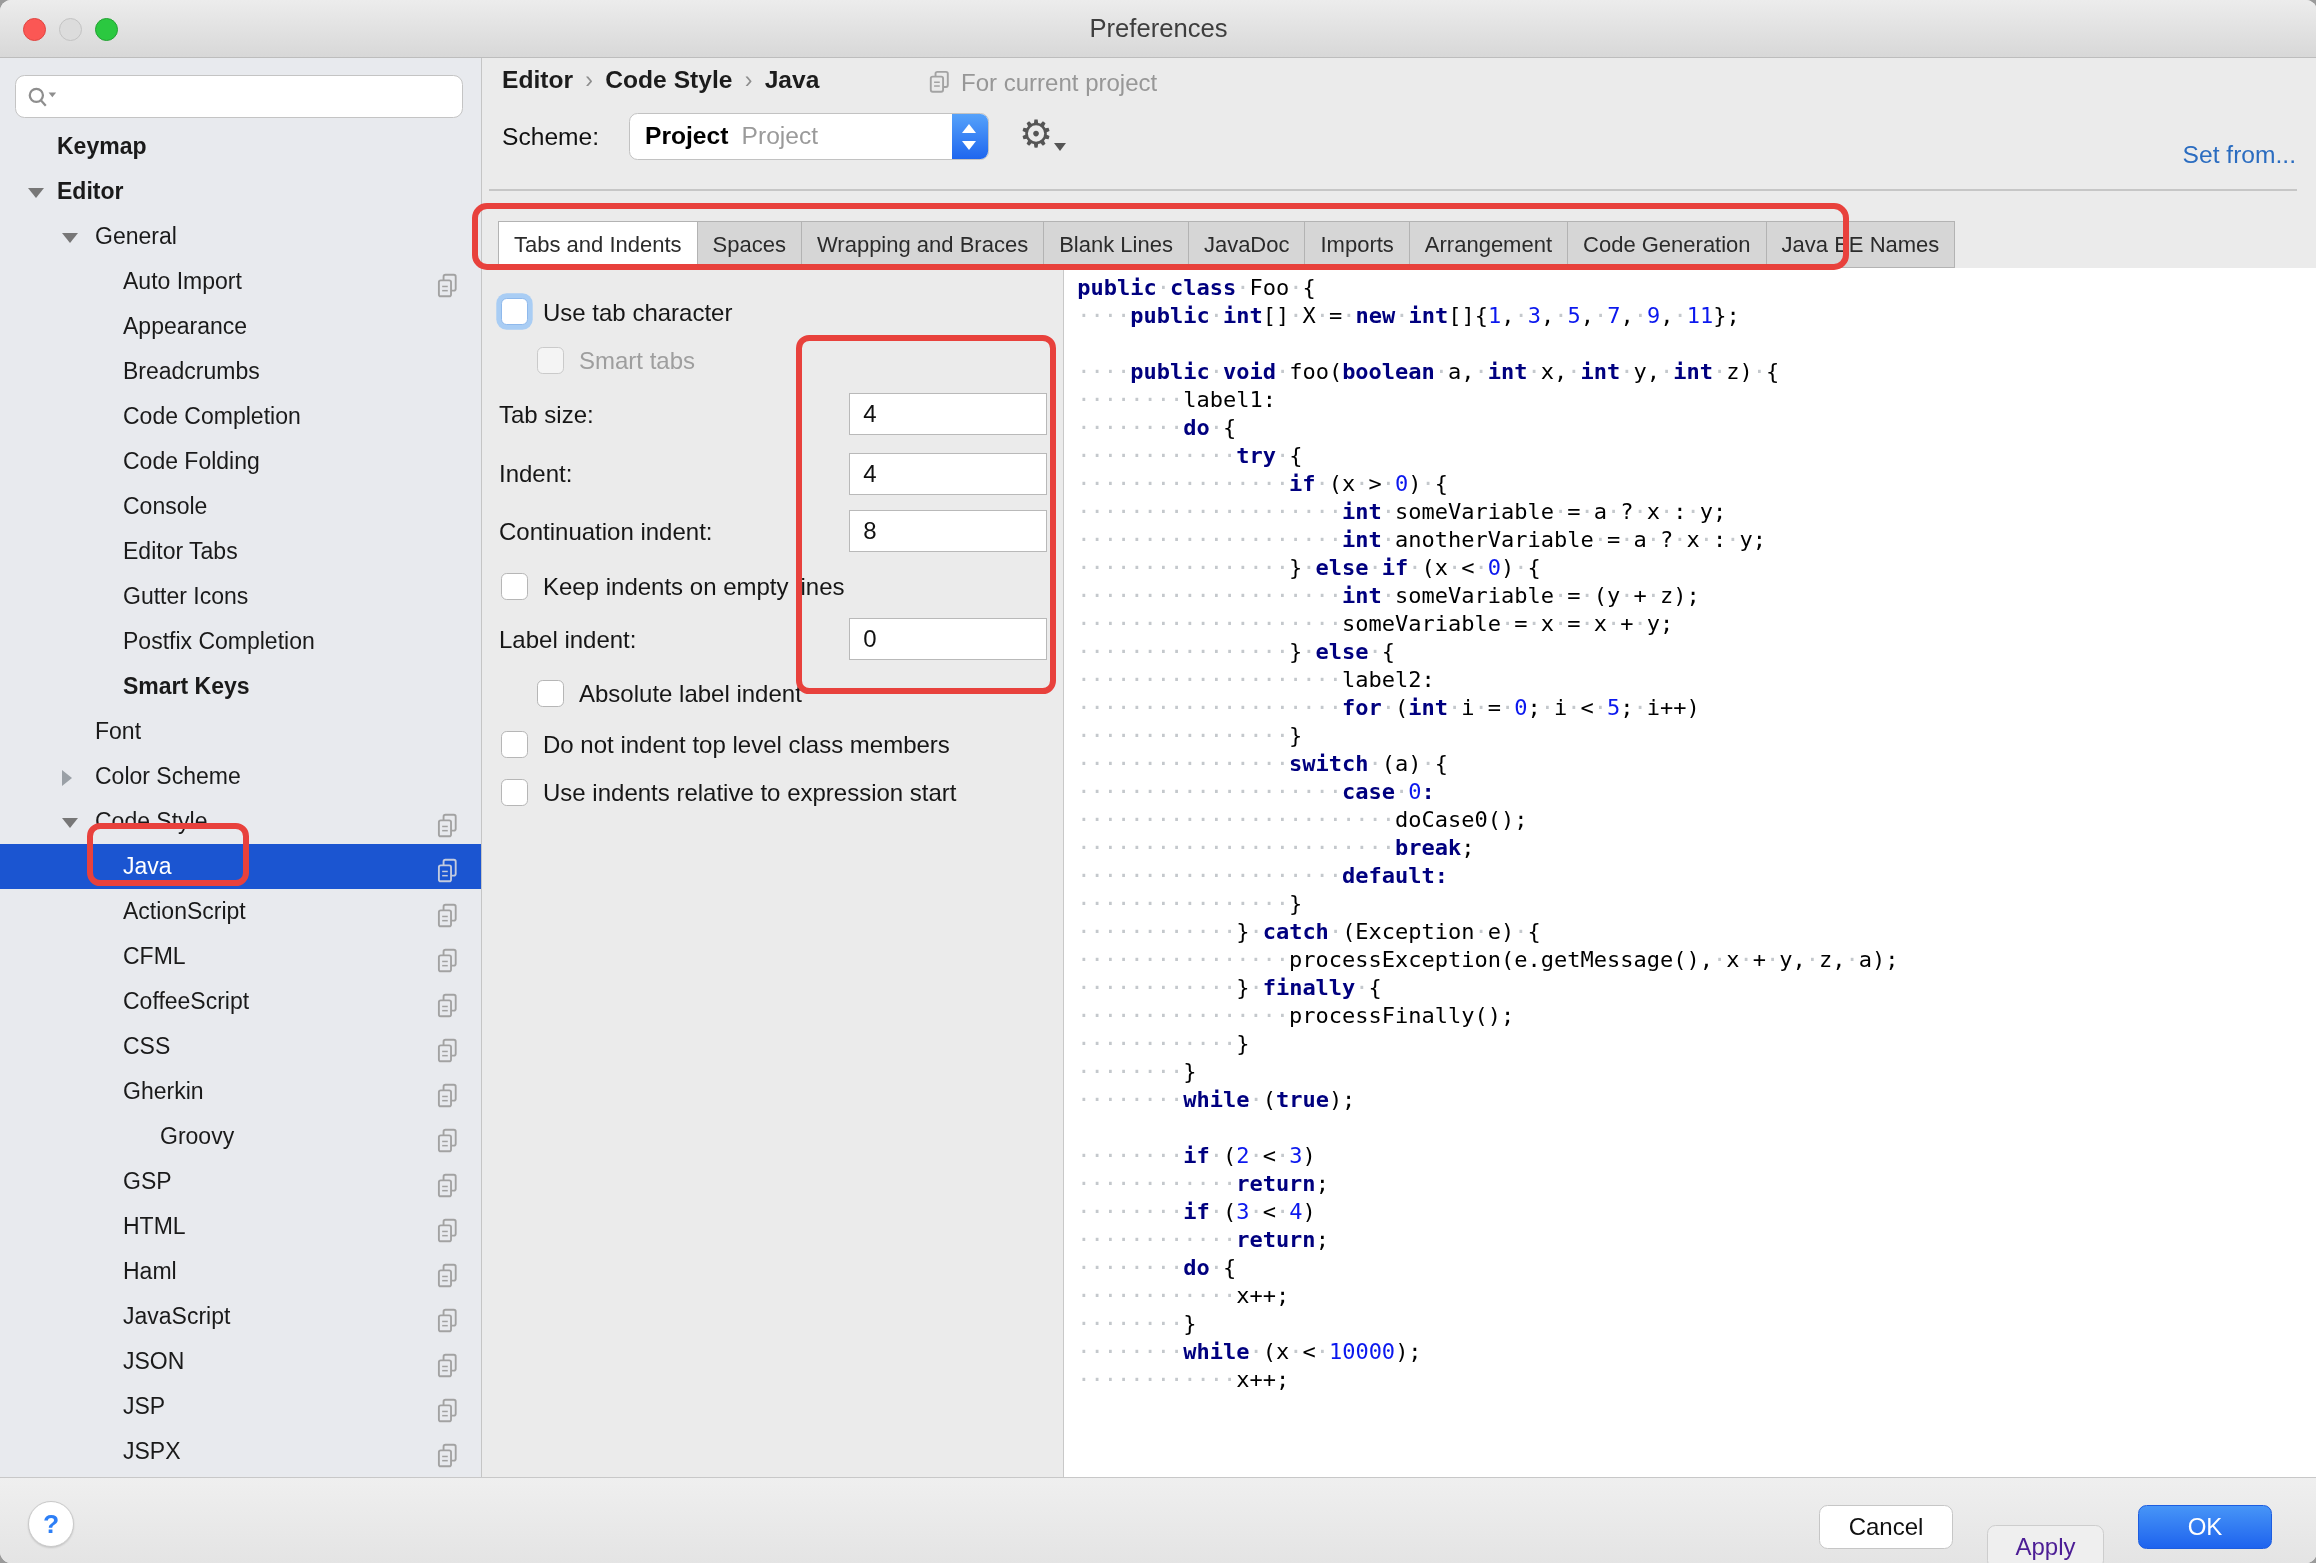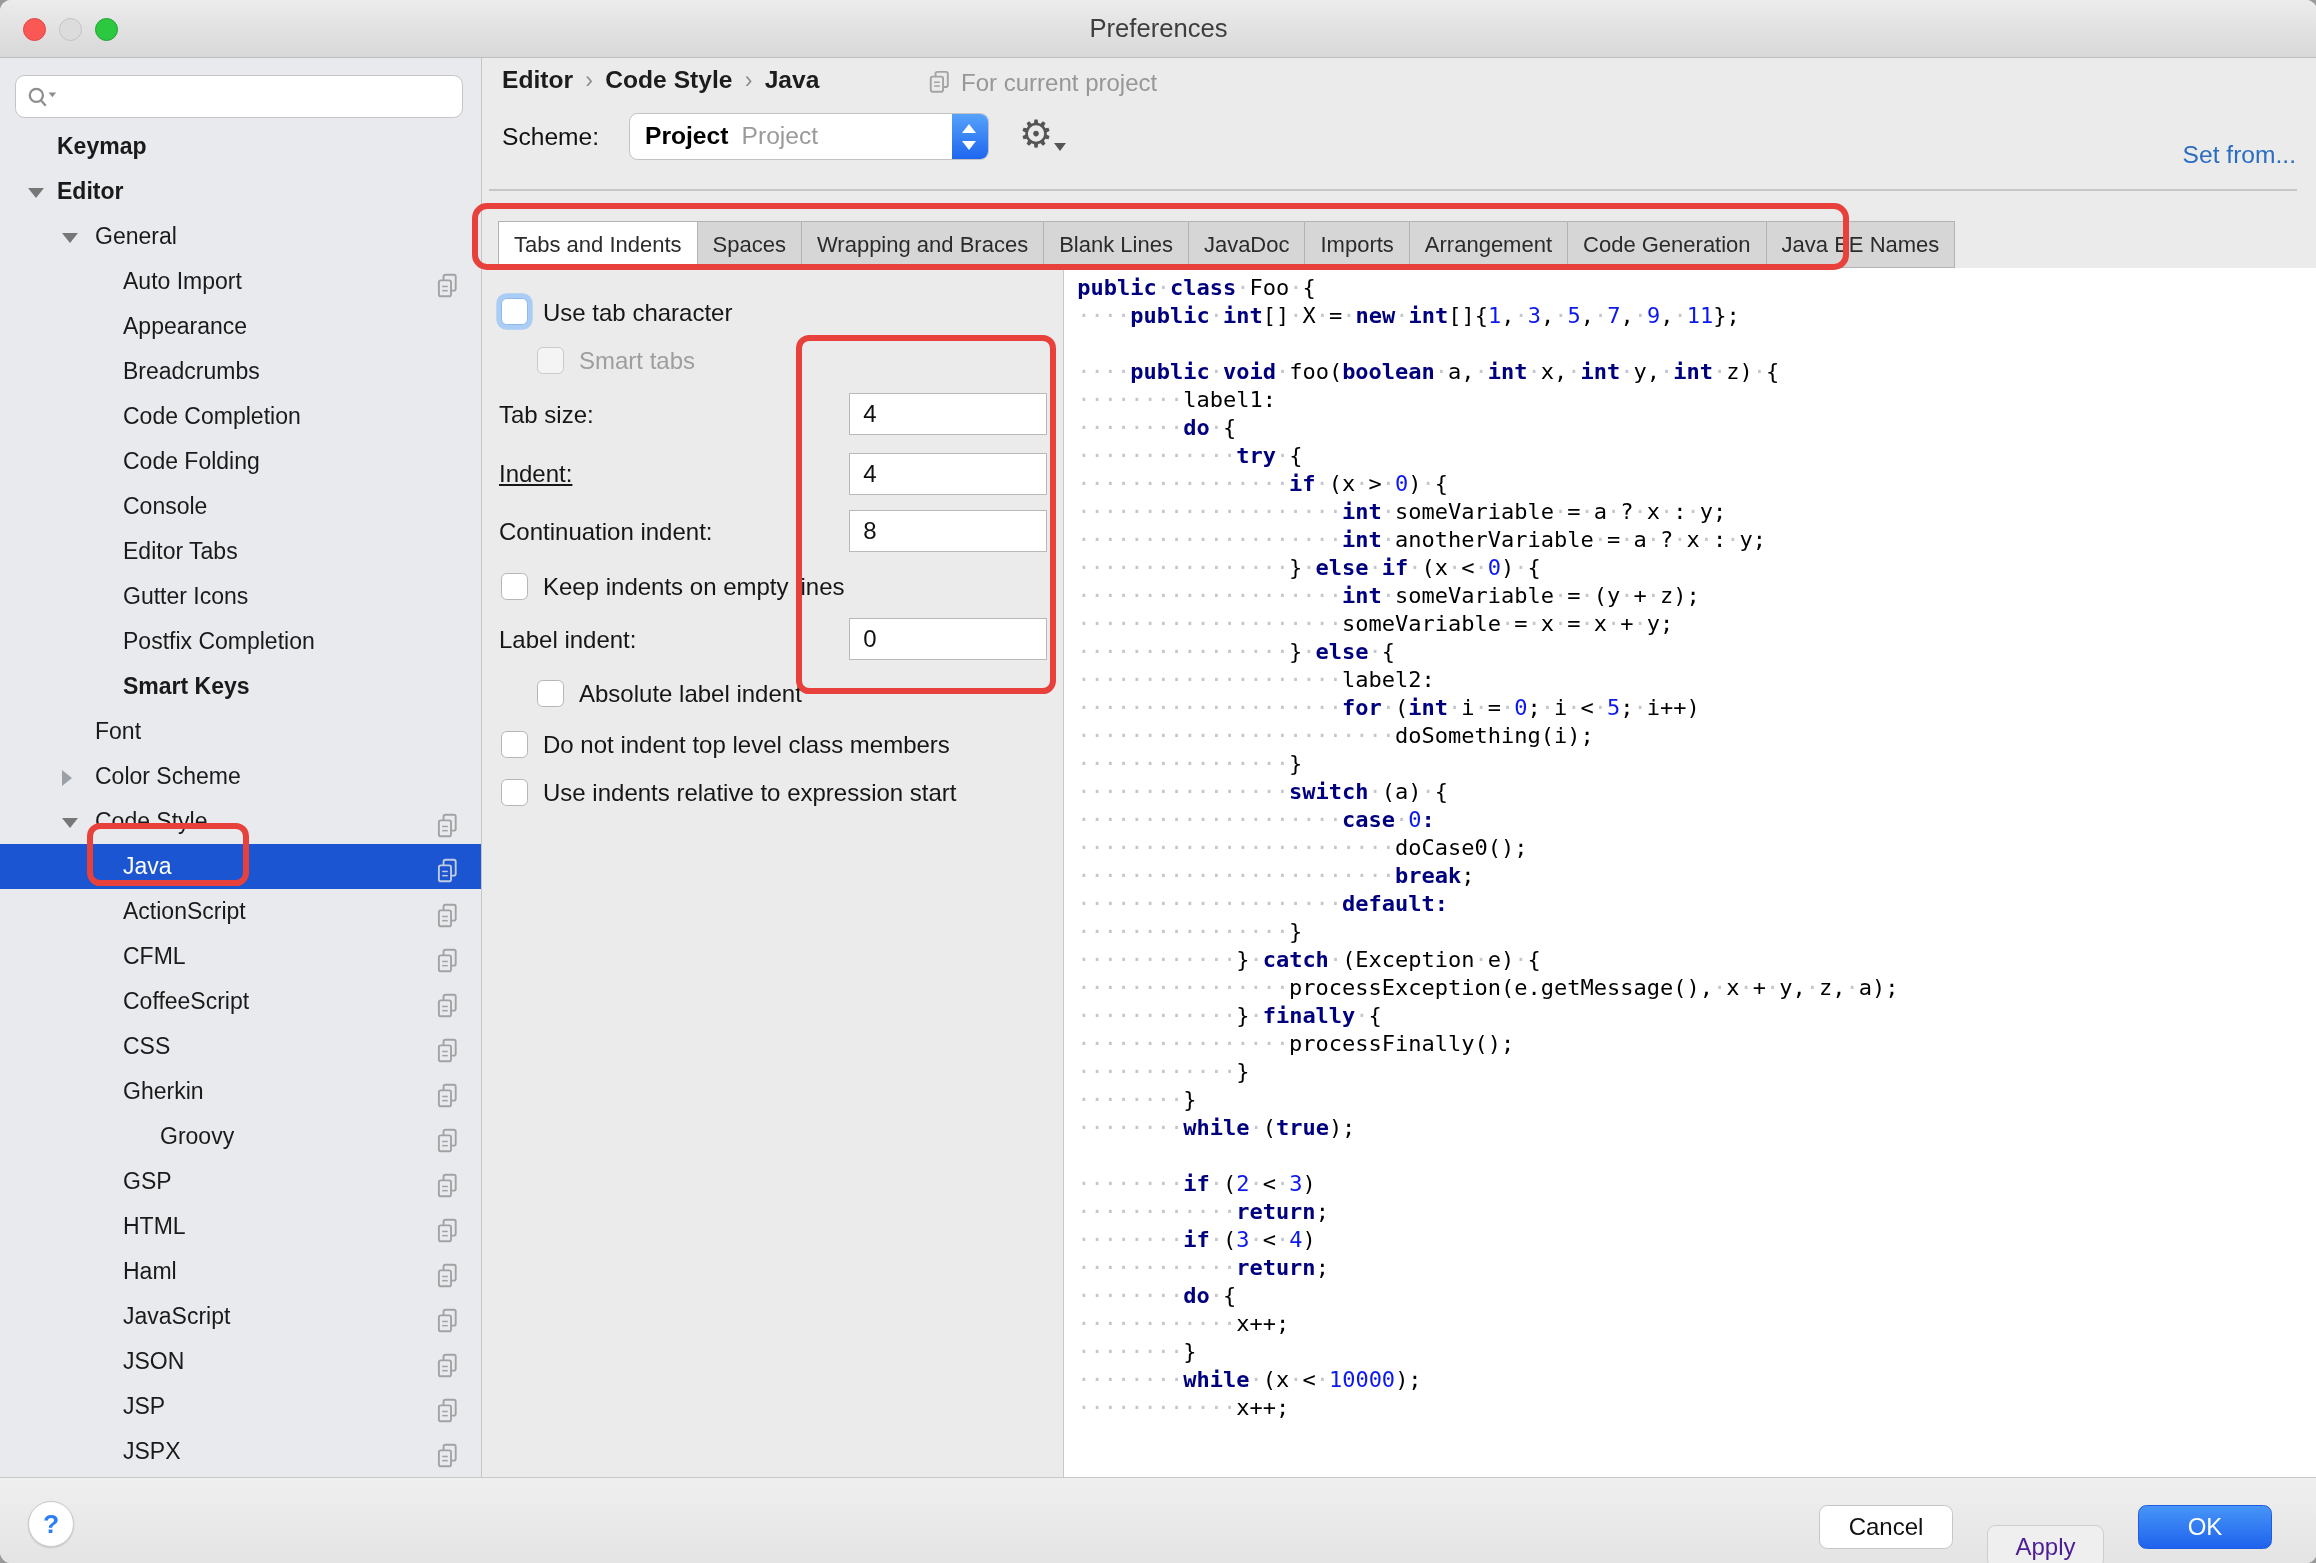--- a/index.html
+++ b/index.html
@@ -352,21 +352,21 @@
       </div>
   </div>
 
   <div class="settings" id="settings">
       <div class="cb focus" style="left: 19px; top: 30px;"></div>
       <div class="ctl-label" style="left: 61px; top: 24px;">Use tab character</div>
       <div class="cb dis" style="left: 55px; top: 79px;"></div>
       <div class="ctl-label dis" style="left: 97px; top: 72px;">Smart tabs</div>
       <div class="ctl-label" style="left: 17px; top: 126px;">Tab size:</div>
       <div class="field" style="top: 125px;">4</div>
-      <div class="ctl-label" style="left: 17px; top: 185px; text-decoration: underline;">Indent:</div>
+      <div class="ctl-label" style="left: 17px; top: 185px;">Indent:</div>
       <div class="field" style="top: 185px;">4</div>
       <div class="ctl-label" style="left: 17px; top: 243px;">Continuation indent:</div>
       <div class="field" style="top: 242px;">8</div>
       <div class="cb" style="left: 19px; top: 305px;"></div>
       <div class="ctl-label" style="left: 61px; top: 298px;">Keep indents on empty lines</div>
       <div class="ctl-label" style="left: 17px; top: 351px;">Label indent:</div>
       <div class="field" style="top: 350px;">0</div>
       <div class="cb" style="left: 55px; top: 412px;"></div>
       <div class="ctl-label" style="left: 97px; top: 405px;">Absolute label indent</div>
       <div class="cb" style="left: 19px; top: 463px;"></div>
@@ -385,21 +385,20 @@
       <div class="code-line"><span class="ws">············</span><span class="kw">try</span><span class="ws">·</span><span class="pl">{</span></div>
       <div class="code-line"><span class="ws">················</span><span class="kw">if</span><span class="ws">·</span><span class="pl">(x</span><span class="ws">·</span><span class="pl">&gt;</span><span class="ws">·</span><span class="num">0</span><span class="pl">)</span><span class="ws">·</span><span class="pl">{</span></div>
       <div class="code-line"><span class="ws">····················</span><span class="kw">int</span><span class="ws">·</span><span class="pl">someVariable</span><span class="ws">·</span><span class="pl">=</span><span class="ws">·</span><span class="pl">a</span><span class="ws">·</span><span class="pl">?</span><span class="ws">·</span><span class="pl">x</span><span class="ws">·</span><span class="pl">:</span><span class="ws">·</span><span class="pl">y;</span></div>
       <div class="code-line"><span class="ws">····················</span><span class="kw">int</span><span class="ws">·</span><span class="pl">anotherVariable</span><span class="ws">·</span><span class="pl">=</span><span class="ws">·</span><span class="pl">a</span><span class="ws">·</span><span class="pl">?</span><span class="ws">·</span><span class="pl">x</span><span class="ws">·</span><span class="pl">:</span><span class="ws">·</span><span class="pl">y;</span></div>
       <div class="code-line"><span class="ws">················</span><span class="pl">}</span><span class="ws">·</span><span class="kw">else</span><span class="ws">·</span><span class="kw">if</span><span class="ws">·</span><span class="pl">(x</span><span class="ws">·</span><span class="pl">&lt;</span><span class="ws">·</span><span class="num">0</span><span class="pl">)</span><span class="ws">·</span><span class="pl">{</span></div>
       <div class="code-line"><span class="ws">····················</span><span class="kw">int</span><span class="ws">·</span><span class="pl">someVariable</span><span class="ws">·</span><span class="pl">=</span><span class="ws">·</span><span class="pl">(y</span><span class="ws">·</span><span class="pl">+</span><span class="ws">·</span><span class="pl">z);</span></div>
       <div class="code-line"><span class="ws">····················</span><span class="pl">someVariable</span><span class="ws">·</span><span class="pl">=</span><span class="ws">·</span><span class="pl">x</span><span class="ws">·</span><span class="pl">=</span><span class="ws">·</span><span class="pl">x</span><span class="ws">·</span><span class="pl">+</span><span class="ws">·</span><span class="pl">y;</span></div>
       <div class="code-line"><span class="ws">················</span><span class="pl">}</span><span class="ws">·</span><span class="kw">else</span><span class="ws">·</span><span class="pl">{</span></div>
       <div class="code-line"><span class="ws">····················</span><span class="pl">label2:</span></div>
       <div class="code-line"><span class="ws">····················</span><span class="kw">for</span><span class="ws">·</span><span class="pl">(</span><span class="kw">int</span><span class="ws">·</span><span class="pl">i</span><span class="ws">·</span><span class="pl">=</span><span class="ws">·</span><span class="num">0</span><span class="pl">;</span><span class="ws">·</span><span class="pl">i</span><span class="ws">·</span><span class="pl">&lt;</span><span class="ws">·</span><span class="num">5</span><span class="pl">;</span><span class="ws">·</span><span class="pl">i++)</span></div>
-      <div class="code-line"><span class="ws">························</span><span class="pl">doSomething(i);</span></div>
       <div class="code-line"><span class="ws">················</span><span class="pl">}</span></div>
       <div class="code-line"><span class="ws">················</span><span class="kw">switch</span><span class="ws">·</span><span class="pl">(a)</span><span class="ws">·</span><span class="pl">{</span></div>
       <div class="code-line"><span class="ws">····················</span><span class="kw">case</span><span class="ws">·</span><span class="num">0</span><span class="kw">:</span></div>
       <div class="code-line"><span class="ws">························</span><span class="pl">doCase0();</span></div>
       <div class="code-line"><span class="ws">························</span><span class="kw">break</span><span class="pl">;</span></div>
       <div class="code-line"><span class="ws">····················</span><span class="kw">default:</span></div>
       <div class="code-line"><span class="ws">················</span><span class="pl">}</span></div>
       <div class="code-line"><span class="ws">············</span><span class="pl">}</span><span class="ws">·</span><span class="kw">catch</span><span class="ws">·</span><span class="pl">(Exception</span><span class="ws">·</span><span class="pl">e)</span><span class="ws">·</span><span class="pl">{</span></div>
       <div class="code-line"><span class="ws">················</span><span class="pl">processException(e.getMessage(),</span><span class="ws">·</span><span class="pl">x</span><span class="ws">·</span><span class="pl">+</span><span class="ws">·</span><span class="pl">y,</span><span class="ws">·</span><span class="pl">z,</span><span class="ws">·</span><span class="pl">a);</span></div>
       <div class="code-line"><span class="ws">············</span><span class="pl">}</span><span class="ws">·</span><span class="kw">finally</span><span class="ws">·</span><span class="pl">{</span></div>

